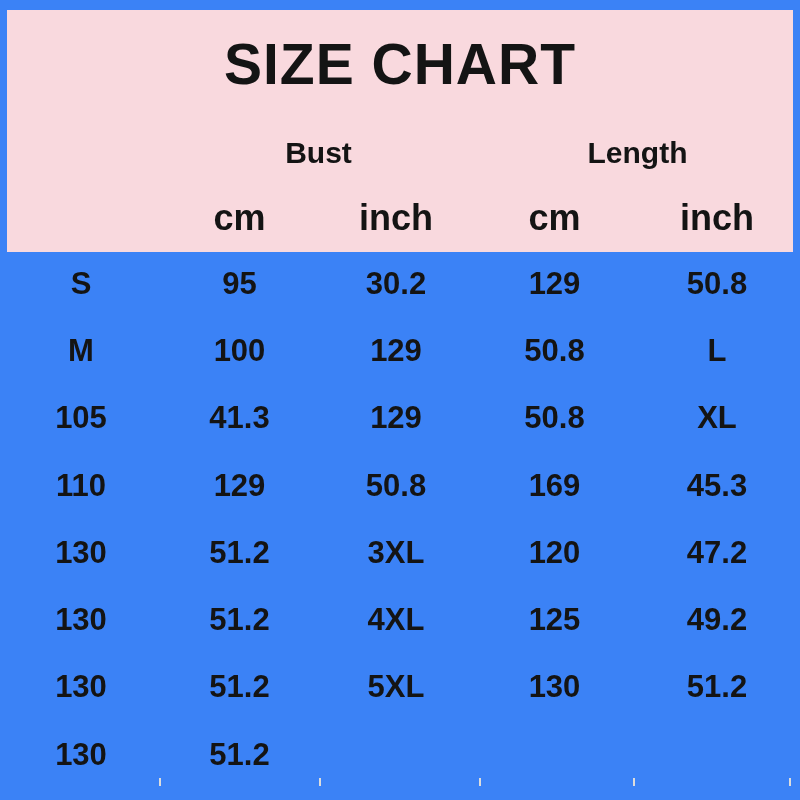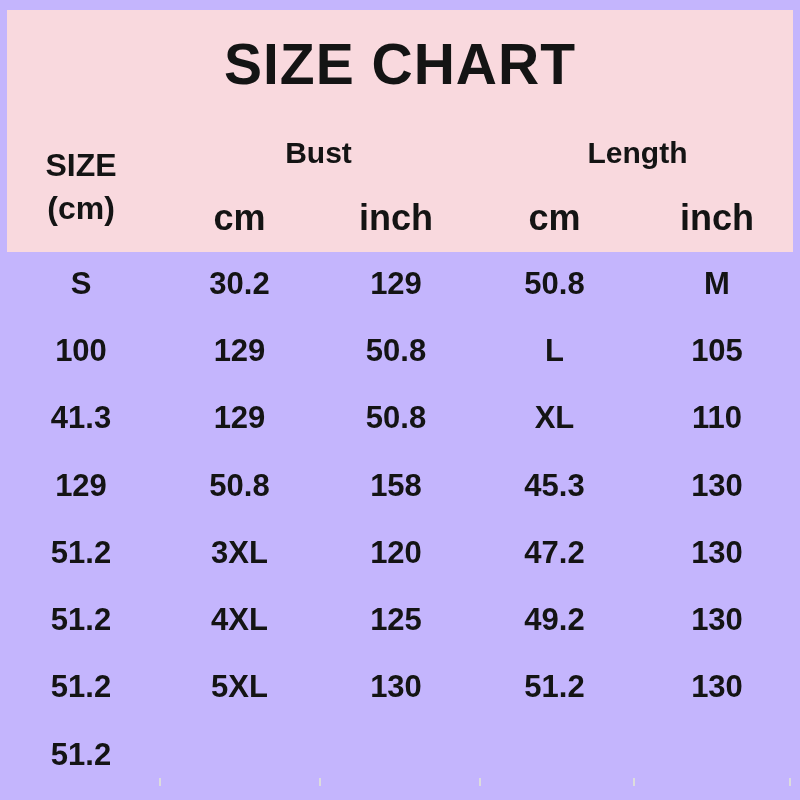--- a/index.html
+++ b/index.html
@@ -1,20 +1,20 @@
 <!DOCTYPE html>
 <html><head>
 <meta charset="utf-8">
 <style>
   html, body { margin: 0; padding: 0; background: #ffffff; }
   .page {
     position: relative;
     width: 800px;
     height: 800px;
-    background: #c4b5fd;
+    background: #3b82f6;
     font-family: "Liberation Sans", sans-serif;
     font-weight: bold;
     color: #141414;
     overflow: hidden;
   }
   .pink-panel {
     position: absolute;
     left: 7px;
     top: 10px;
     width: 786px;
@@ -80,56 +80,53 @@
 </head>
 <body>
 
 <div class="page">
 
   <div class="pink-panel"></div>
 
   <h1 class="title">SIZE CHART</h1>
 
   <div class="head-grid">
-    <div class="size-head">
-      <span>SIZE</span>
-      <span>(cm)</span>
-    </div>
     <div class="c group-bust">Bust</div>
     <div class="c group-length">Length</div>
     <div class="c sub" style="grid-column:2">cm</div>
     <div class="c sub" style="grid-column:3">inch</div>
     <div class="c sub" style="grid-column:4">cm</div>
     <div class="c sub" style="grid-column:5">inch</div>
   </div>
 
   <div class="body-grid">
 
     <div class="c">S</div>
+    <div class="c">95</div>
     <div class="c">30.2</div>
     <div class="c">129</div>
     <div class="c">50.8</div>
 
     <div class="c">M</div>
     <div class="c">100</div>
     <div class="c">129</div>
     <div class="c">50.8</div>
 
     <div class="c">L</div>
     <div class="c">105</div>
     <div class="c">41.3</div>
     <div class="c">129</div>
     <div class="c">50.8</div>
 
     <div class="c">XL</div>
     <div class="c">110</div>
     <div class="c">129</div>
     <div class="c">50.8</div>
 
-    <div class="c">158</div>
+    <div class="c">169</div>
     <div class="c">45.3</div>
     <div class="c">130</div>
     <div class="c">51.2</div>
 
     <div class="c">3XL</div>
     <div class="c">120</div>
     <div class="c">47.2</div>
     <div class="c">130</div>
     <div class="c">51.2</div>
 

